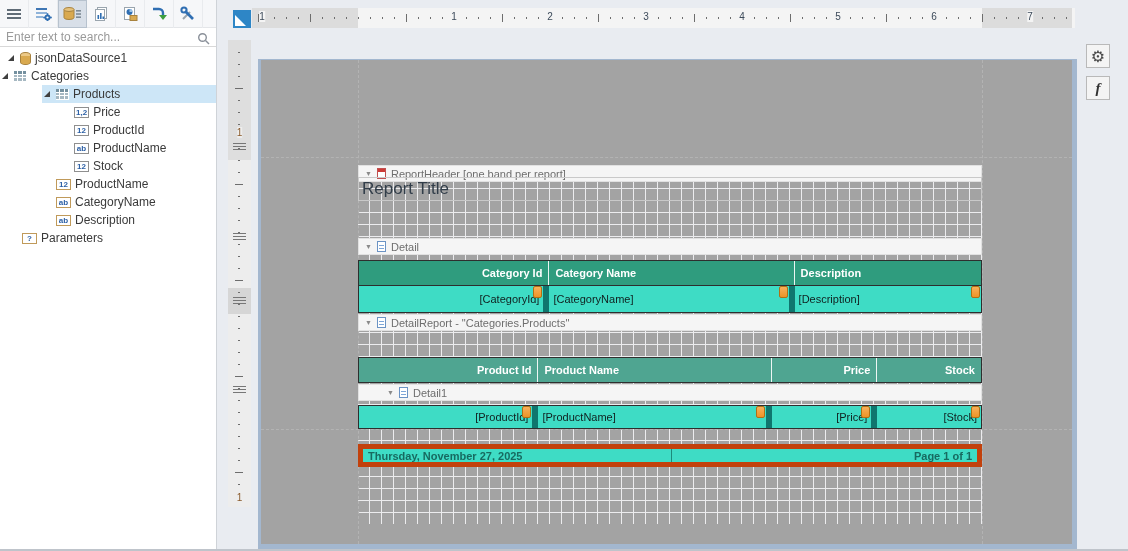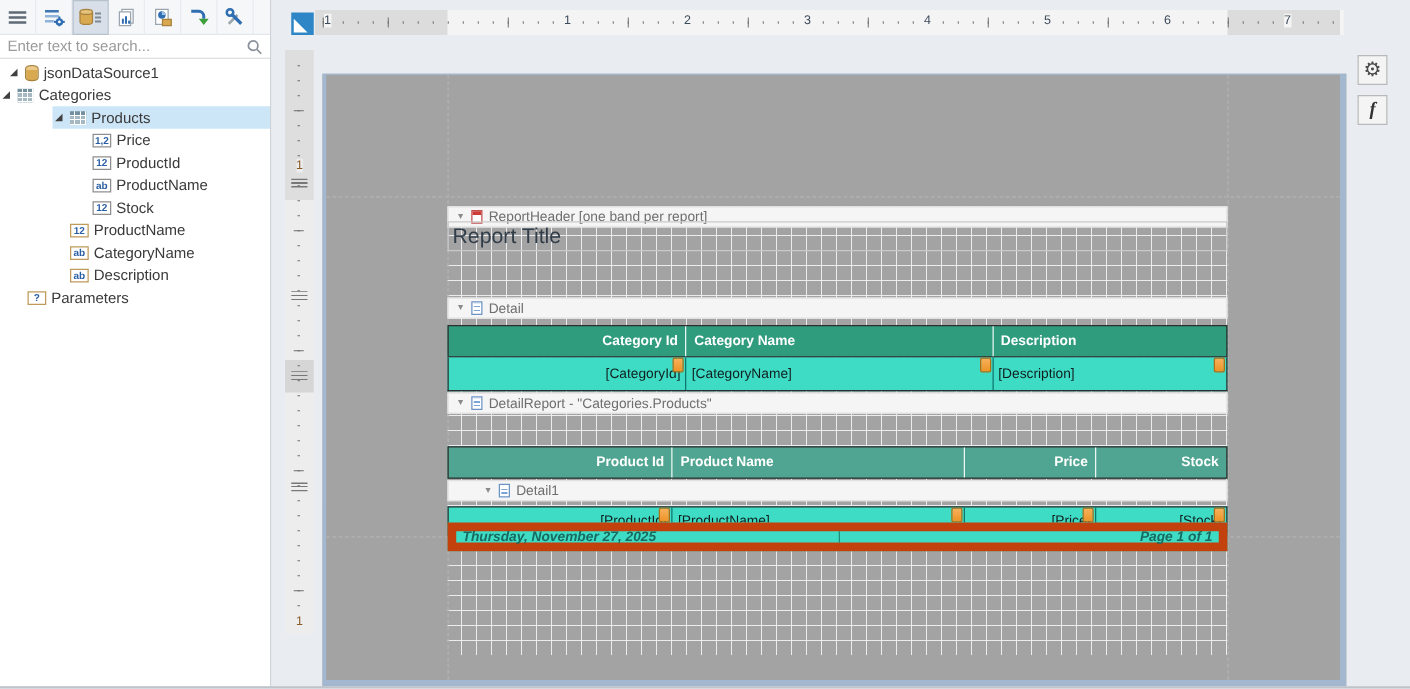--- a/index.html
+++ b/index.html
@@ -92,30 +92,30 @@
   .trow{position:absolute;left:97px;width:624px;display:flex;}
   .hdr{border:1px solid #2e2e2e;}
   .hdr .th{display:flex;align-items:center;padding:0 6px;color:#fff;font-size:11px;font-weight:bold;
            border-right:1px solid rgba(255,255,255,.9);text-align:right;}
   .hdr .th:last-child{border-right:0;}
   .cat-header{top:200px;height:26px;background:#2f9c7e;}
   .prod-header{top:297px;height:26px;background:#4fa591;}
   .drow{border:1px solid #2e2e2e;border-top:0;background:#3edcc5;}
   .drow.own-top{border-top:1px solid #2e2e2e;}
   .drow .td{position:relative;display:flex;align-items:center;padding:0 4px;color:#10201f;
-            font-size:11px;border-right:1px solid #0f766e;}
+            font-size:11px;border-right:6px solid #0f766e;}
   .drow .td:last-child{border-right:0;}
   .cat-data{top:226px;height:27px;}
   .prod-data{top:345px;height:24px;}
   .right{justify-content:flex-end;text-align:right;}
   .bind-ic{position:absolute;top:0;right:1px;width:9px;height:12px;cursor:pointer;
            background:linear-gradient(to bottom,#f7b05b,#ed9426);border:1px solid #b06f14;border-radius:2px;}
   .pad-ic{padding-right:11px;}
 
-  .footer-row{top:358px;height:23px;background:#3edcc5;border:7px solid #c2410c;display:flex;font-style:italic;}
+  .footer-row{top:384px;height:23px;background:#3edcc5;border:5px solid #c2410c;display:flex;}
   .footer-row .fc{display:flex;align-items:center;padding:0 5px;font-size:11px;font-weight:bold;color:#176b60;}
   .footer-row .fc1{border-right:1px solid #1d8a7a;}
 
   .title-cell{position:absolute;left:97px;top:117px;width:624px;height:24px;border:1px solid #c9c9c9;
       display:flex;align-items:center;padding-left:3px;font-size:17px;color:#313d49;cursor:pointer;}
 
   
   .w191{width:191px;}.w246{width:246px;}.w187{width:187px;}
   .w180{width:180px;}.w234{width:234px;}.w106{width:106px;}.w104{width:104px;}
   .w314{width:314px;}.w310{width:310px;}

